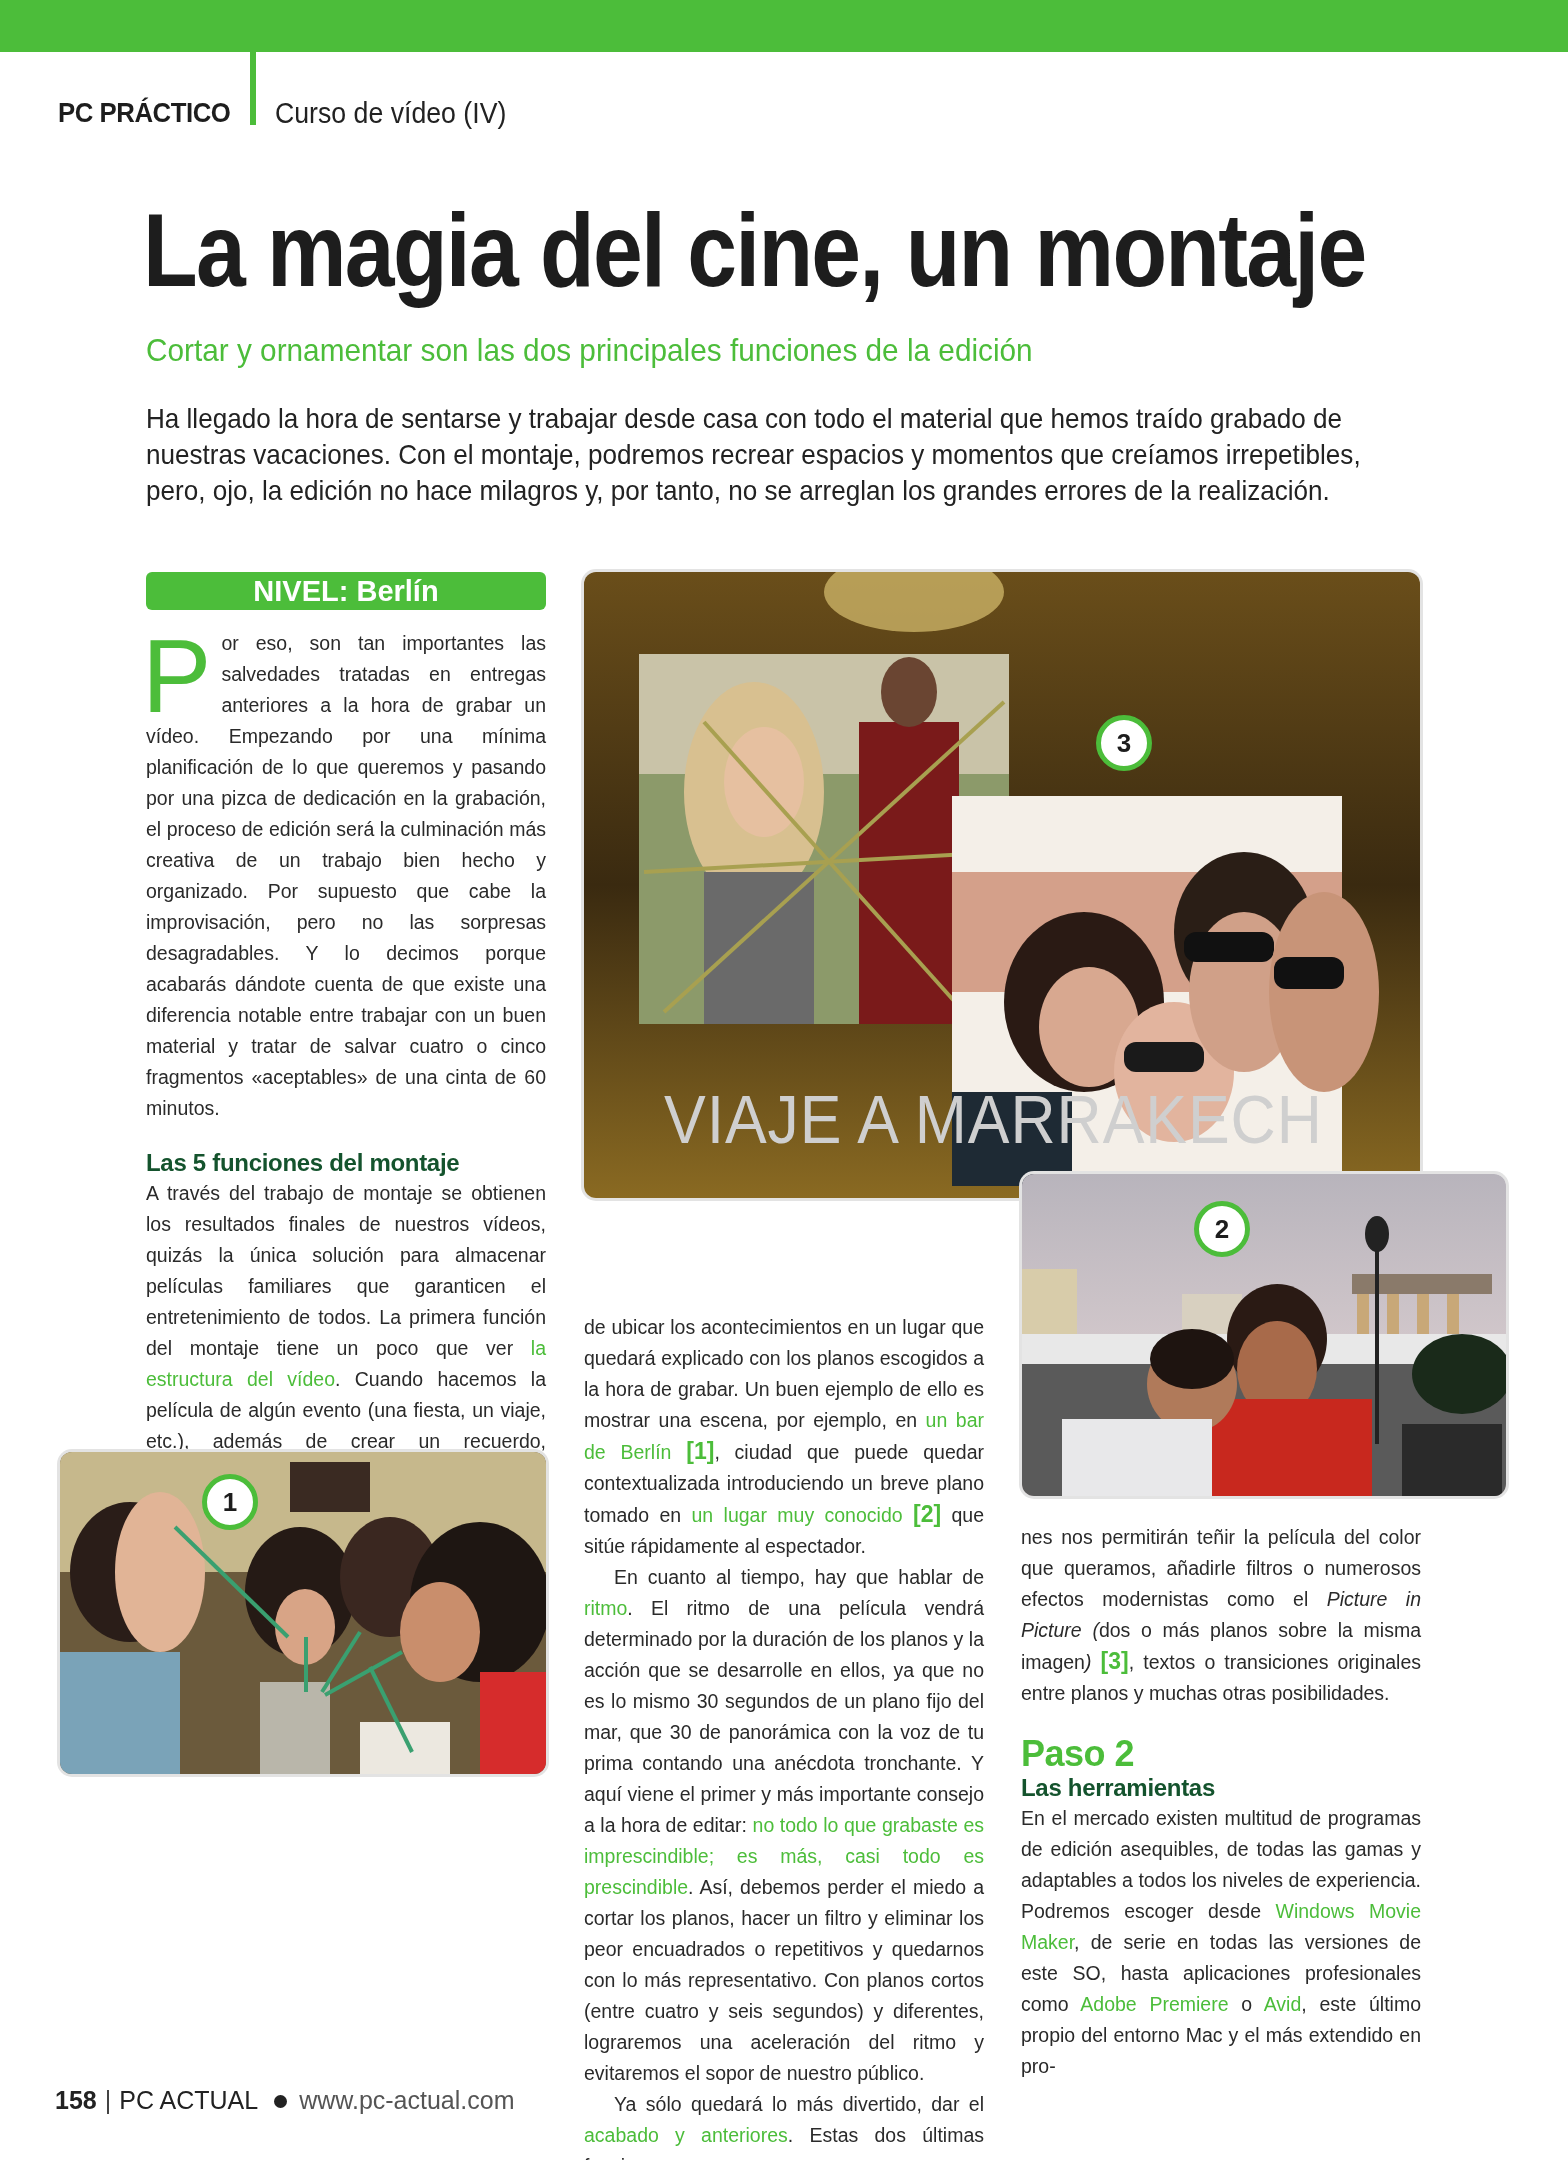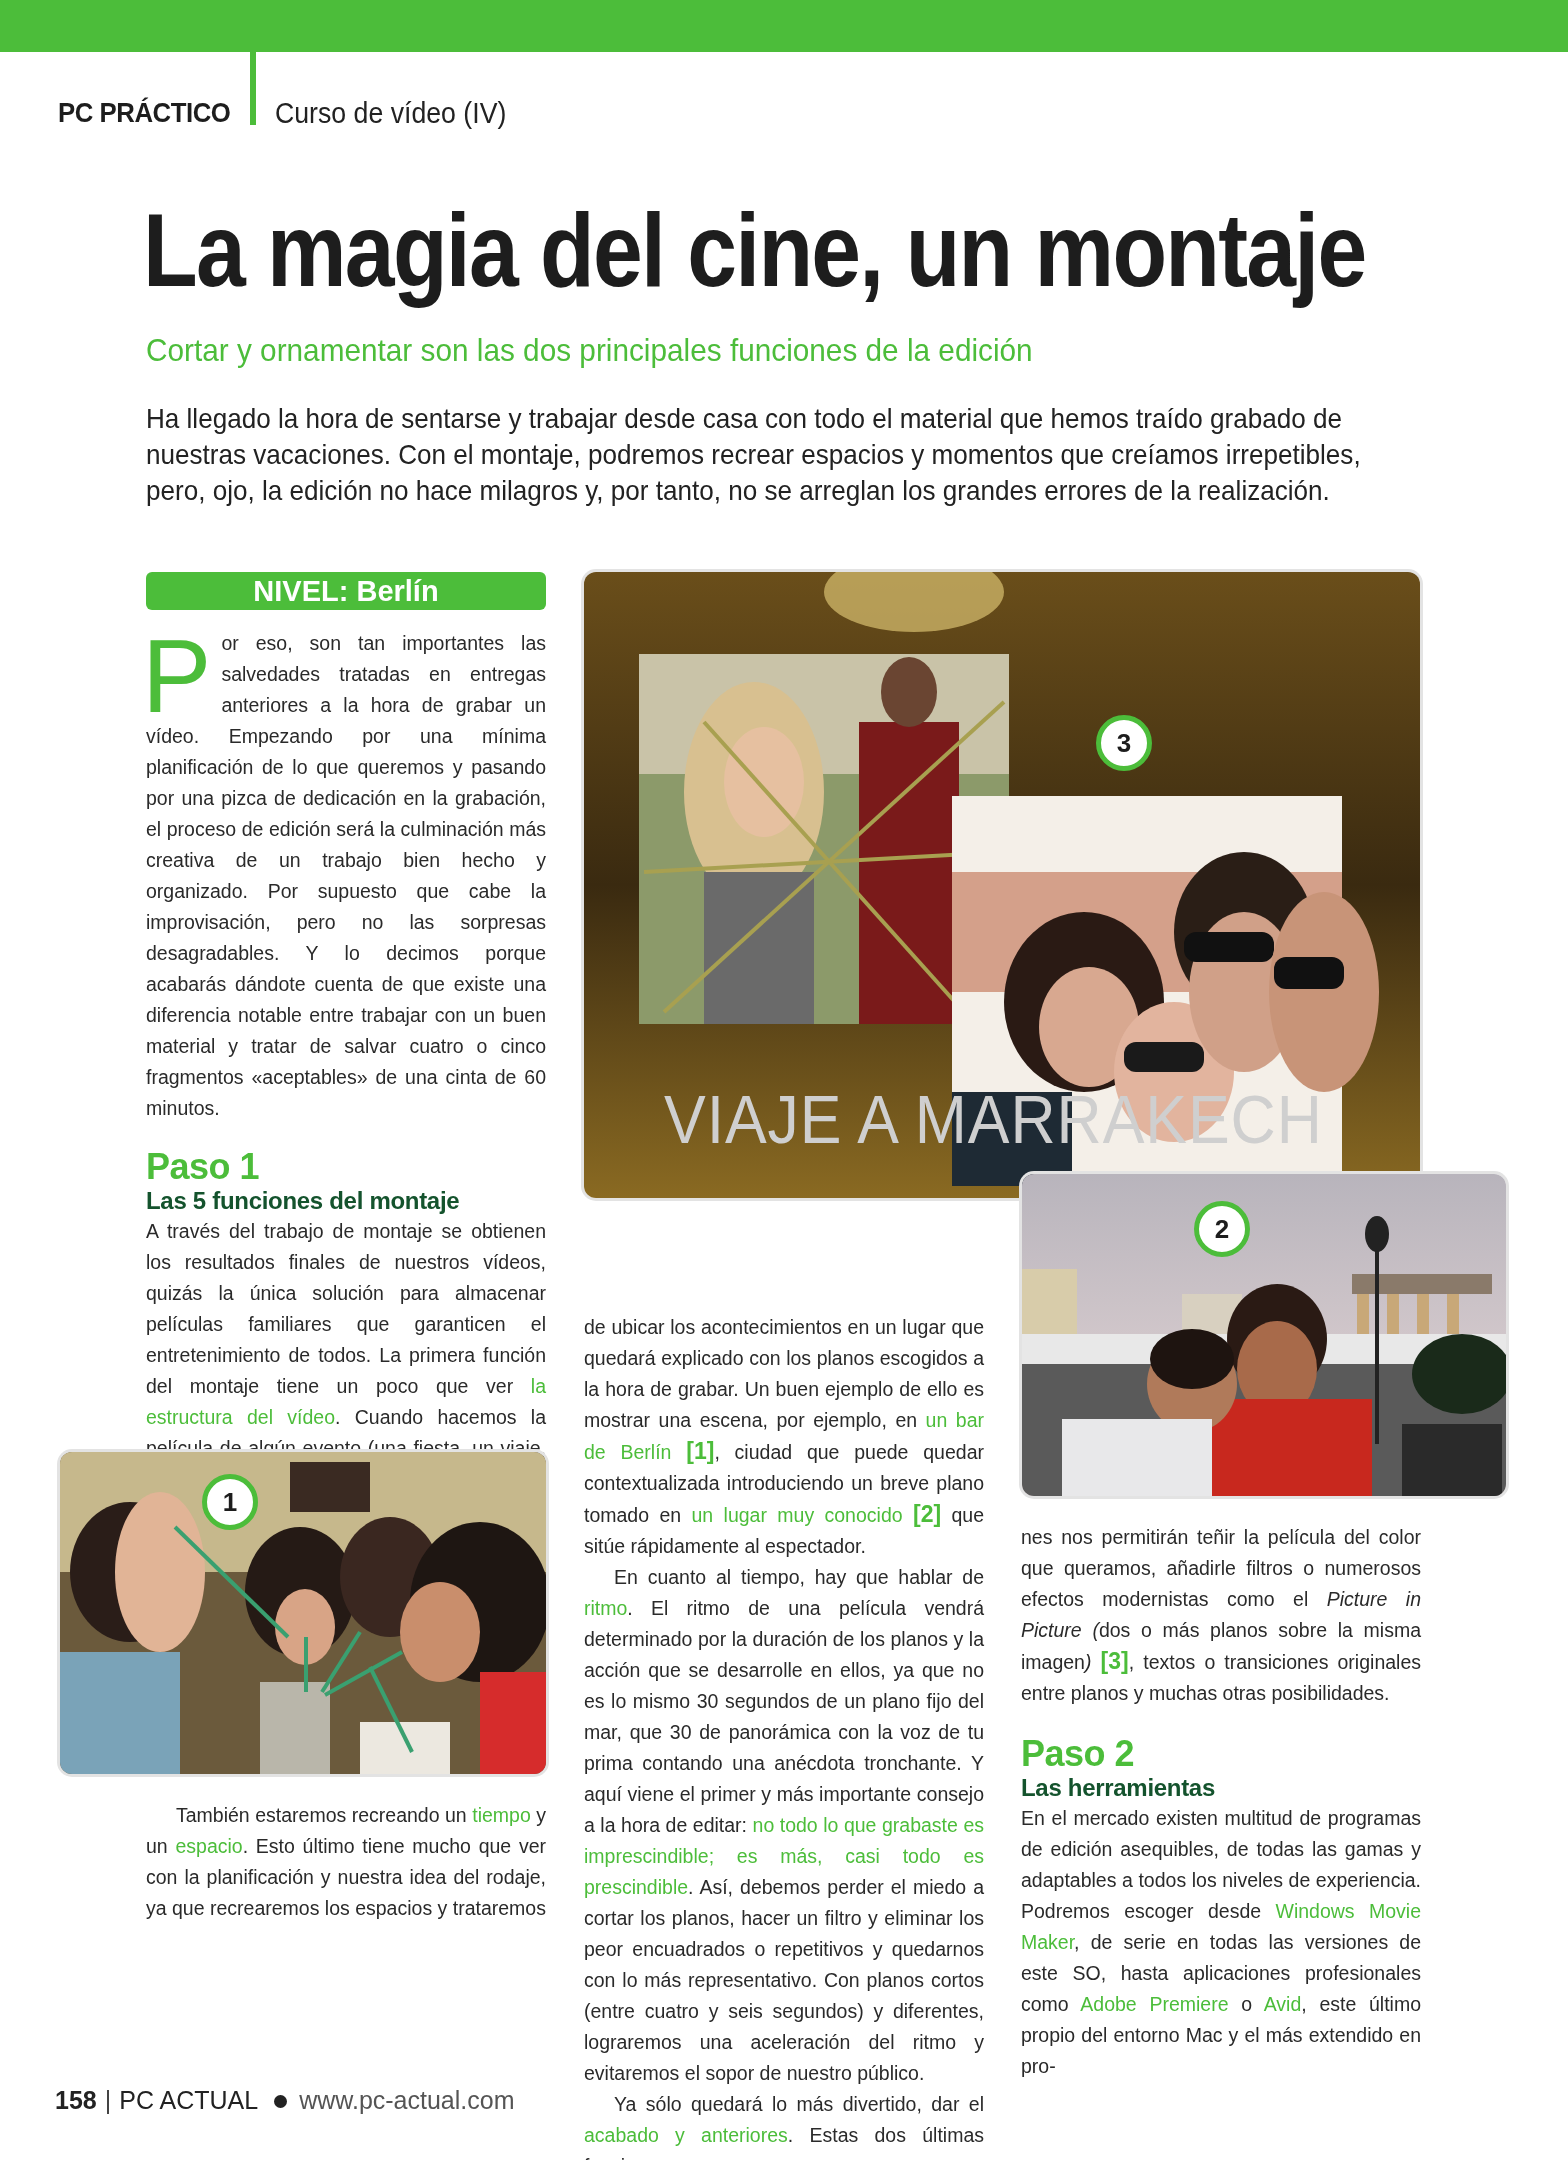--- a/index.html
+++ b/index.html
@@ -48,21 +48,20 @@
 <div class="subhead">Cortar y ornamentar son las dos principales funciones de la edición</div>
 <div class="lead">Ha llegado la hora de sentarse y trabajar desde casa con todo el material que hemos traído grabado de nuestras vacaciones. Con el montaje, podremos recrear espacios y momentos que creíamos irrepetibles, pero, ojo, la edición no hace milagros y, por tanto, no se arreglan los grandes errores de la realización.</div>
 
 <div class="level-badge">NIVEL: Berlín</div>
 
 <div class="col" style="left:146px; top:628px; width:400px;">
   <p>
     <span class="dropcap">P</span><span>or eso, son tan importantes las salvedades tratadas en entregas anteriores a la hora de grabar un vídeo. Empezando por una mínima planificación de lo que queremos y pasando por una pizca de dedicación en la grabación, el proceso de edición será la culminación más creativa de un trabajo bien hecho y organizado. Por supuesto que cabe la improvisación, pero no las sorpresas desagradables. Y lo decimos porque acabarás dándote cuenta de que existe una diferencia notable entre trabajar con un buen material y tratar de salvar cuatro o cinco fragmentos «aceptables» de una cinta de 60 minutos.</span>
   </p>
   <div style="height:24px"></div>
-  <div class="step-title">Paso 1</div>
   <div class="step-sub">Las 5 funciones del montaje</div>
   <p>
     <span>A través del trabajo de montaje se obtienen los resultados finales de nuestros vídeos, quizás la única solución para almacenar películas familiares que garanticen el entretenimiento de todos. La primera función del montaje tiene un poco que ver </span><span class="g">la estructura del vídeo</span><span>. Cuando hacemos la película de algún evento (una fiesta, un viaje, etc.), además de crear un recuerdo, intentamos contar una historia, y lo</span>
   </p>
 </div>
 
 <div class="photo" style="left:60px; top:1452px; width:486px; height:322px;">
   <svg width="486" height="322" viewBox="0 0 486 322">
     <rect width="486" height="322" fill="#6b5a3c"></rect>
     <rect x="0" y="0" width="486" height="120" fill="#c6b88c"></rect>
@@ -81,23 +80,20 @@
     <line x1="115" y1="75" x2="228" y2="185" stroke="#3aa070" stroke-width="4"></line>
     <line x1="246" y1="185" x2="246" y2="240" stroke="#3aa070" stroke-width="4"></line>
     <line x1="300" y1="180" x2="262" y2="240" stroke="#3aa070" stroke-width="4"></line>
     <line x1="342" y1="200" x2="265" y2="243" stroke="#3aa070" stroke-width="4"></line>
     <line x1="310" y1="215" x2="352" y2="300" stroke="#3aa070" stroke-width="4"></line>
   </svg>
   <div class="badge-num" style="left:142px; top:22px;">1</div>
 </div>
 
 <div class="col" style="left:146px; top:1800px; width:400px;">
-  <p class="indent">
-    <span>También estaremos recreando un </span><span class="g">tiempo</span><span> y un </span><span class="g">espacio</span><span>. Esto último tiene mucho que ver con la planificación y nuestra idea del rodaje, ya que recrearemos los espacios y trataremos</span>
-  </p>
 </div>
 
 <div class="photo" style="left:584px; top:572px; width:836px; height:626px;">
   <svg width="836" height="626" viewBox="0 0 836 626">
     <defs>
       <linearGradient id="bgg" x1="0" y1="0" x2="0" y2="1">
         <stop offset="0" stop-color="#6a4e1a"></stop>
           <stop offset="0.5" stop-color="#3a2a10"></stop>
           <stop offset="1" stop-color="#8a6a22"></stop>
       </linearGradient>

